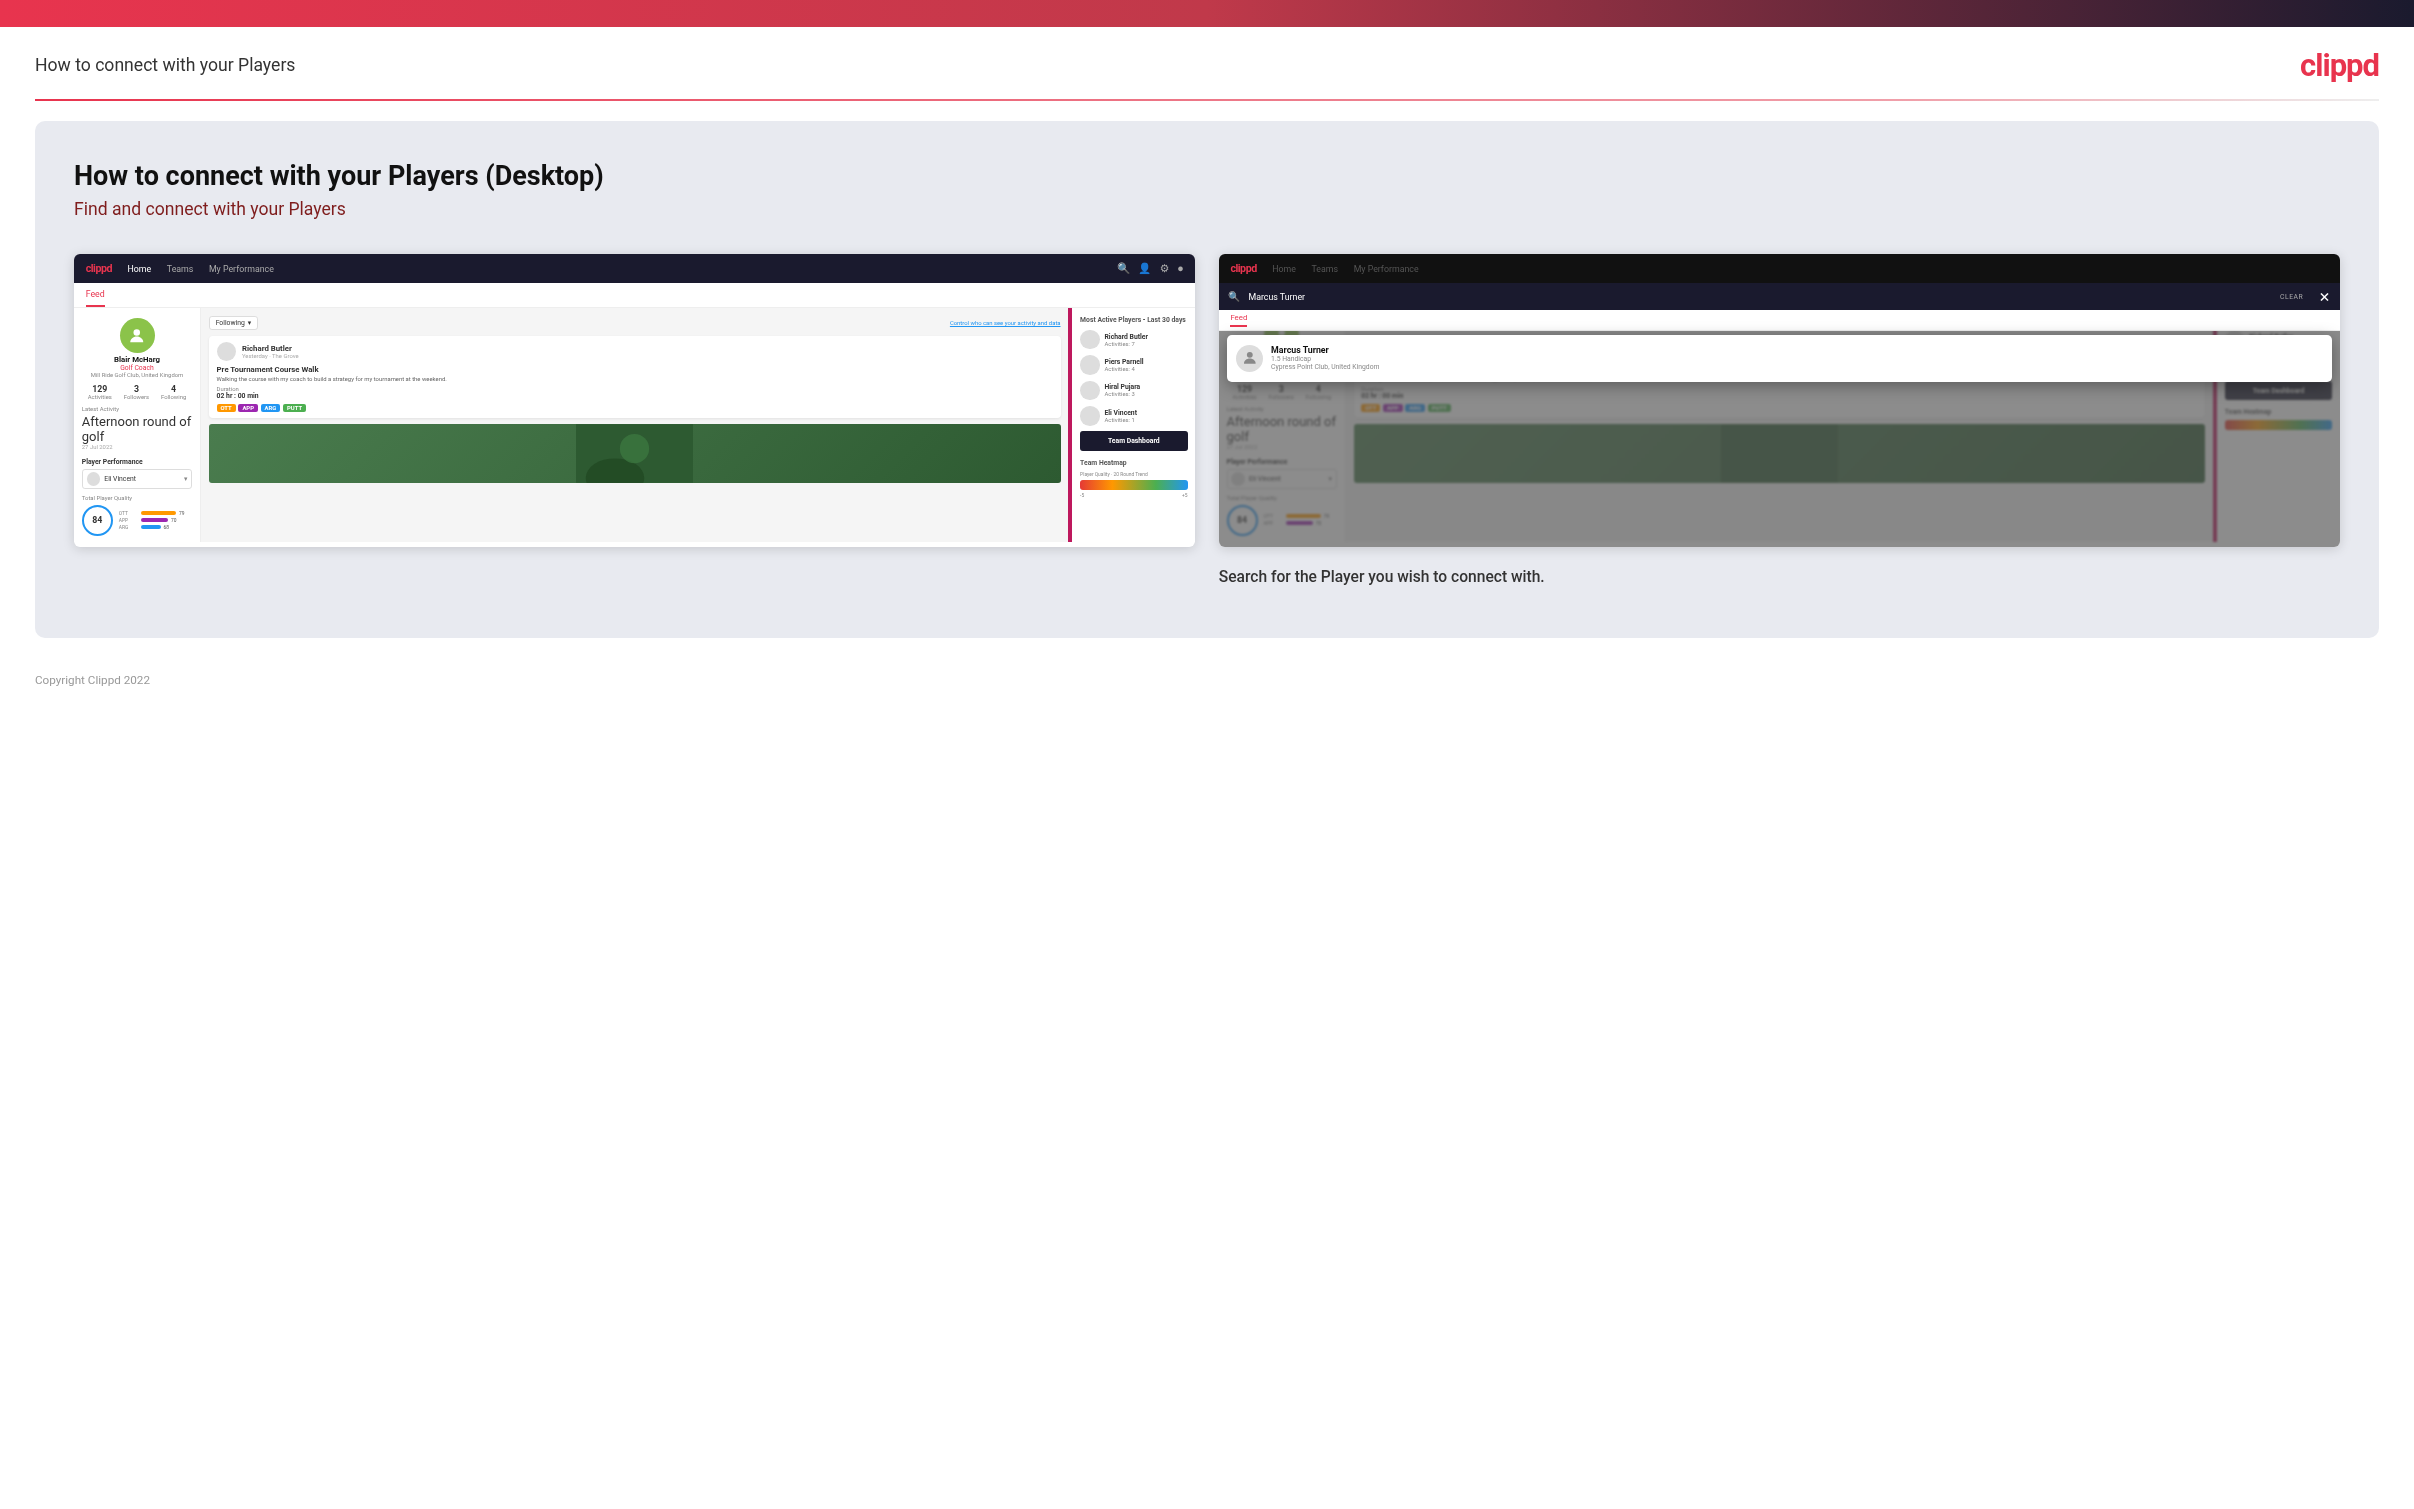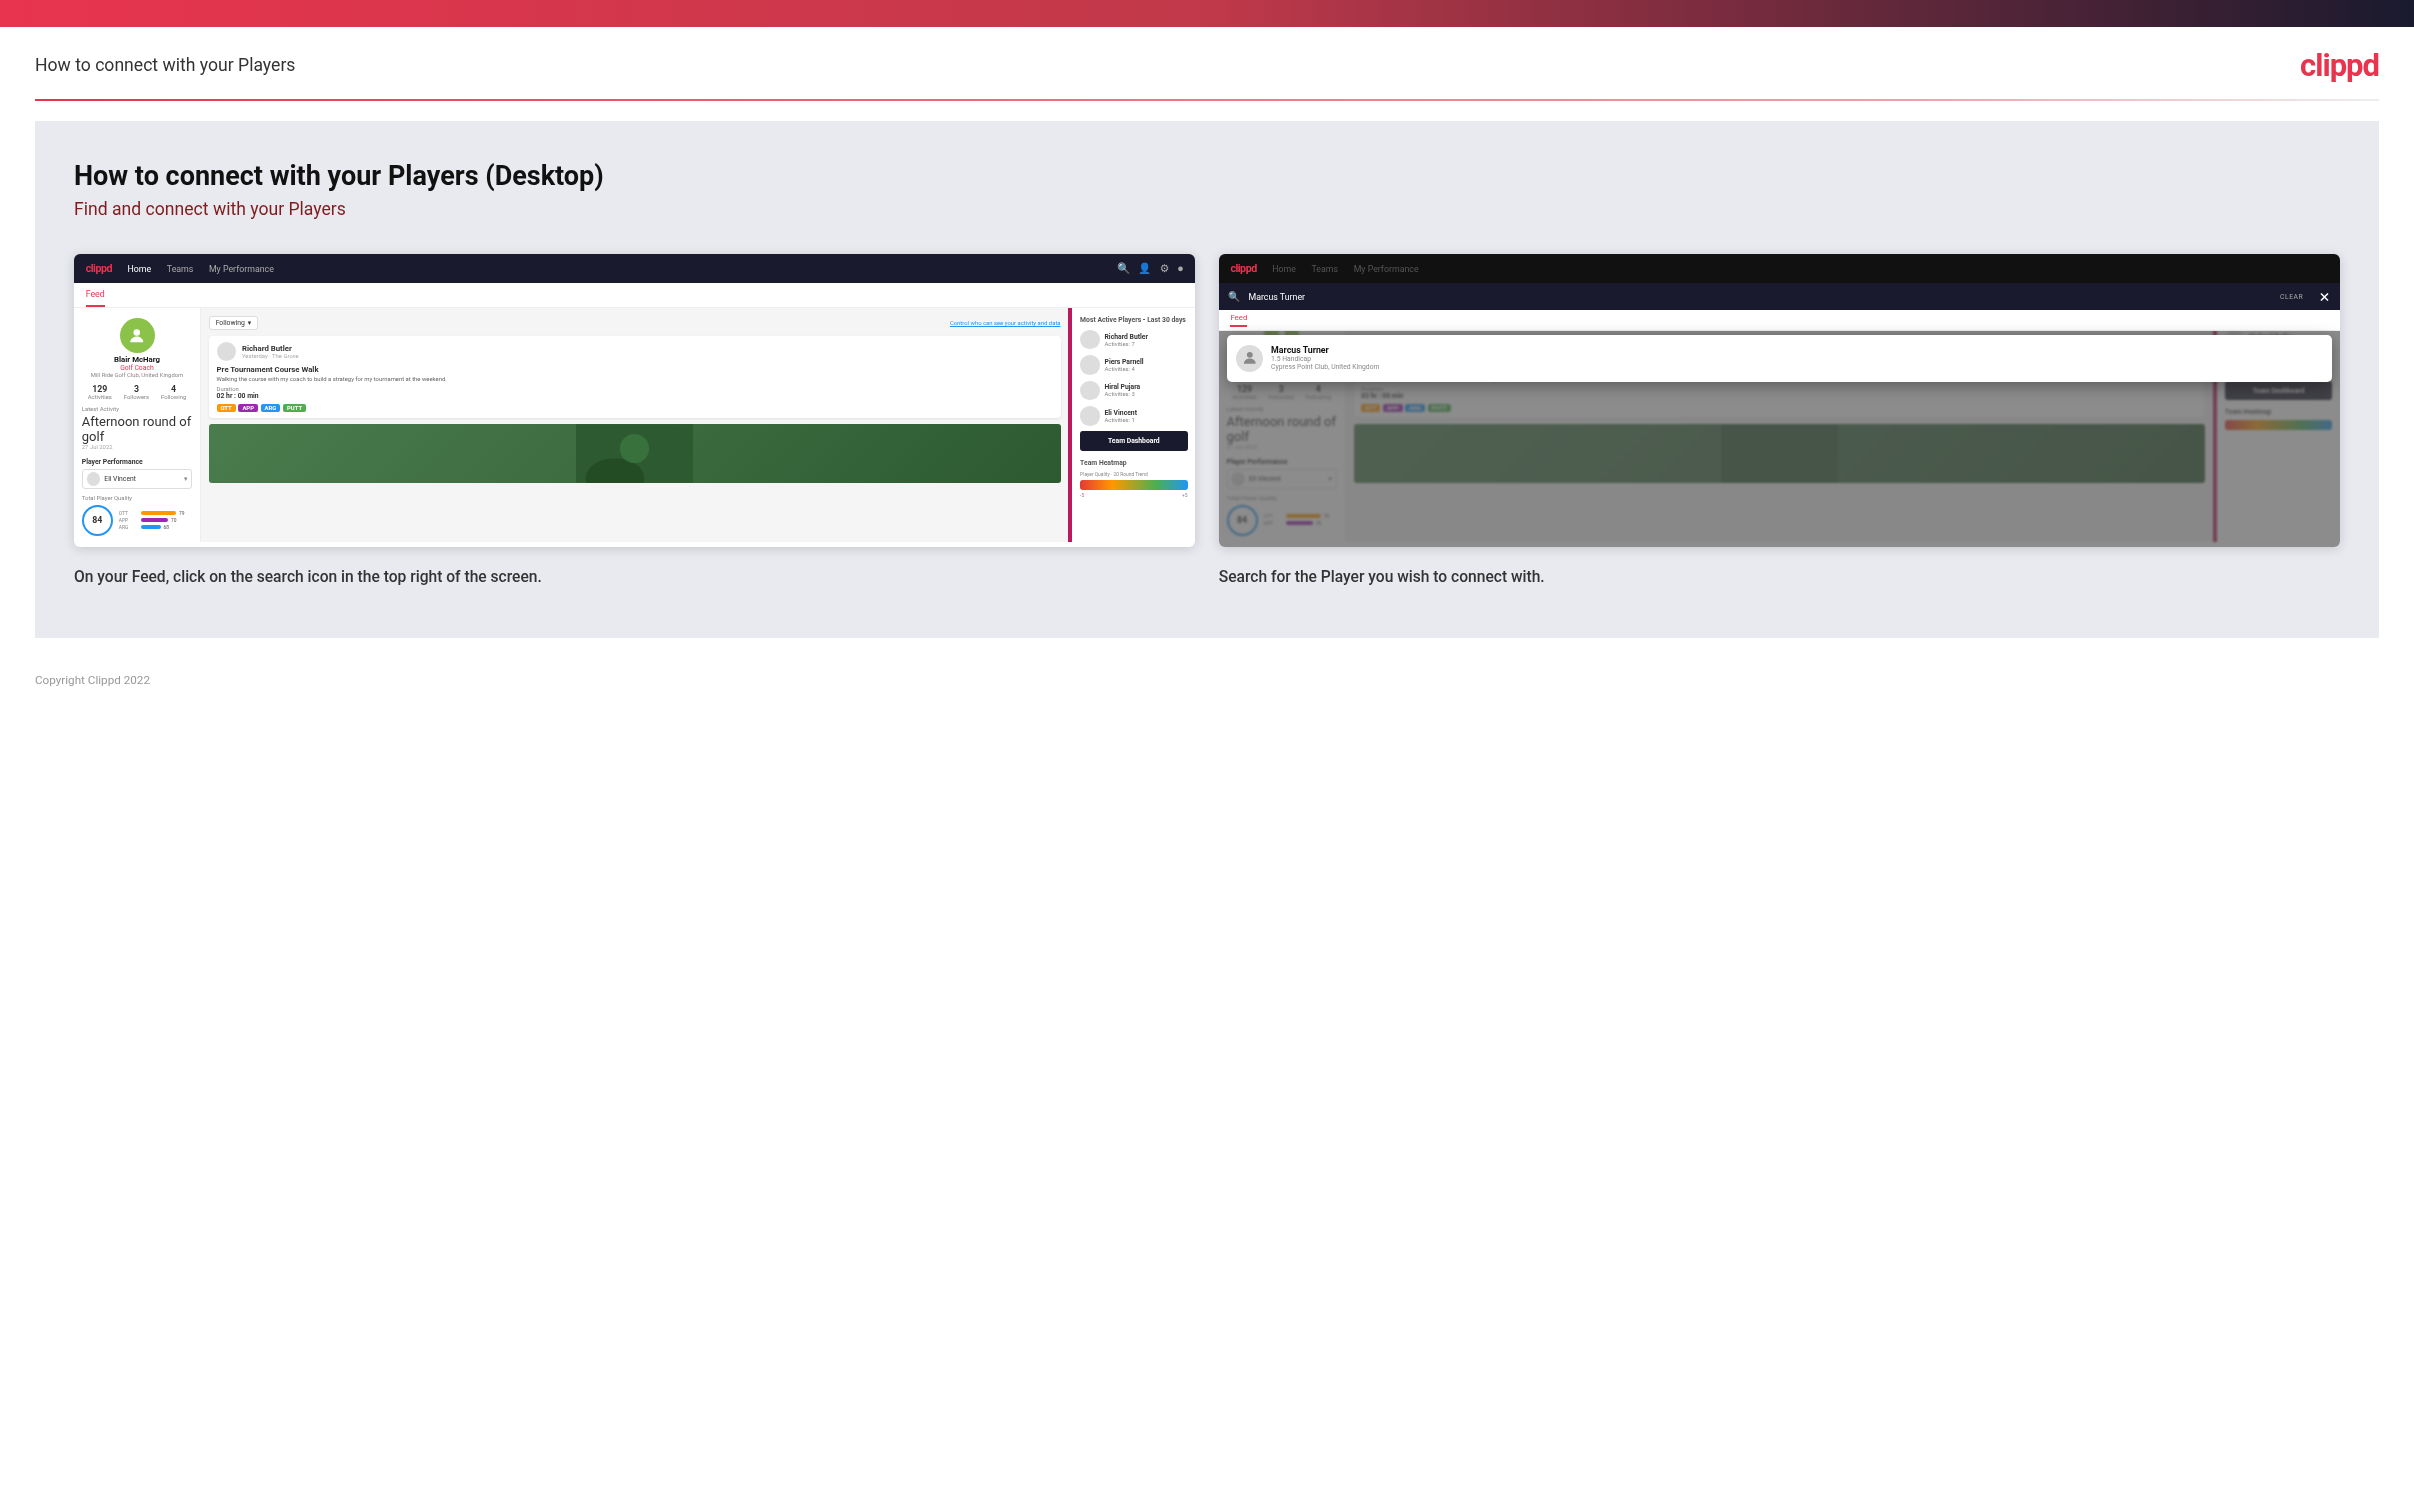--- a/index.html
+++ b/index.html
@@ -38,21 +38,21 @@
     .header-divider {
       height: 2px;
       background: linear-gradient(90deg, #e8344e 0%, #f0a0aa 80%, #eee 100%);
       margin: 0 35px 0 35px;
     }
 
     
     .main-content {
       background: #e8eaf0;
       margin: 19.5px 35px;
-      border-radius: 0;
+      border-radius: 10px;
       padding: 39px 39px 49px 39px;
     }
 
     .main-heading {
       font-size: 27px;
       font-weight: 700;
       color: #111;
       margin-bottom: 7.8px;
     }
 
@@ -645,23 +645,20 @@
             <div class="heatmap-bar"></div>
             <div class="heatmap-scale">
               <span>-5</span>
                 <span>+5</span>
             </div>
           </div>
 
         </div>
       </div>
 
-      <div class="step-label">
-        <span>On your Feed, click on the search icon in the top right of the screen.</span>
-      </div>
     </div>
 
     <div class="screenshot-container">
       <div class="screenshot-frame" style="position:relative;">
 
         <div class="app-nav" style="background:#111;">
           <span class="app-nav-logo">clippd</span>
           <span class="app-nav-item" style="color:#555;">Home</span>
           <span class="app-nav-item" style="color:#555;">Teams</span>
           <span class="app-nav-item" style="color:#555;">My Performance</span>

